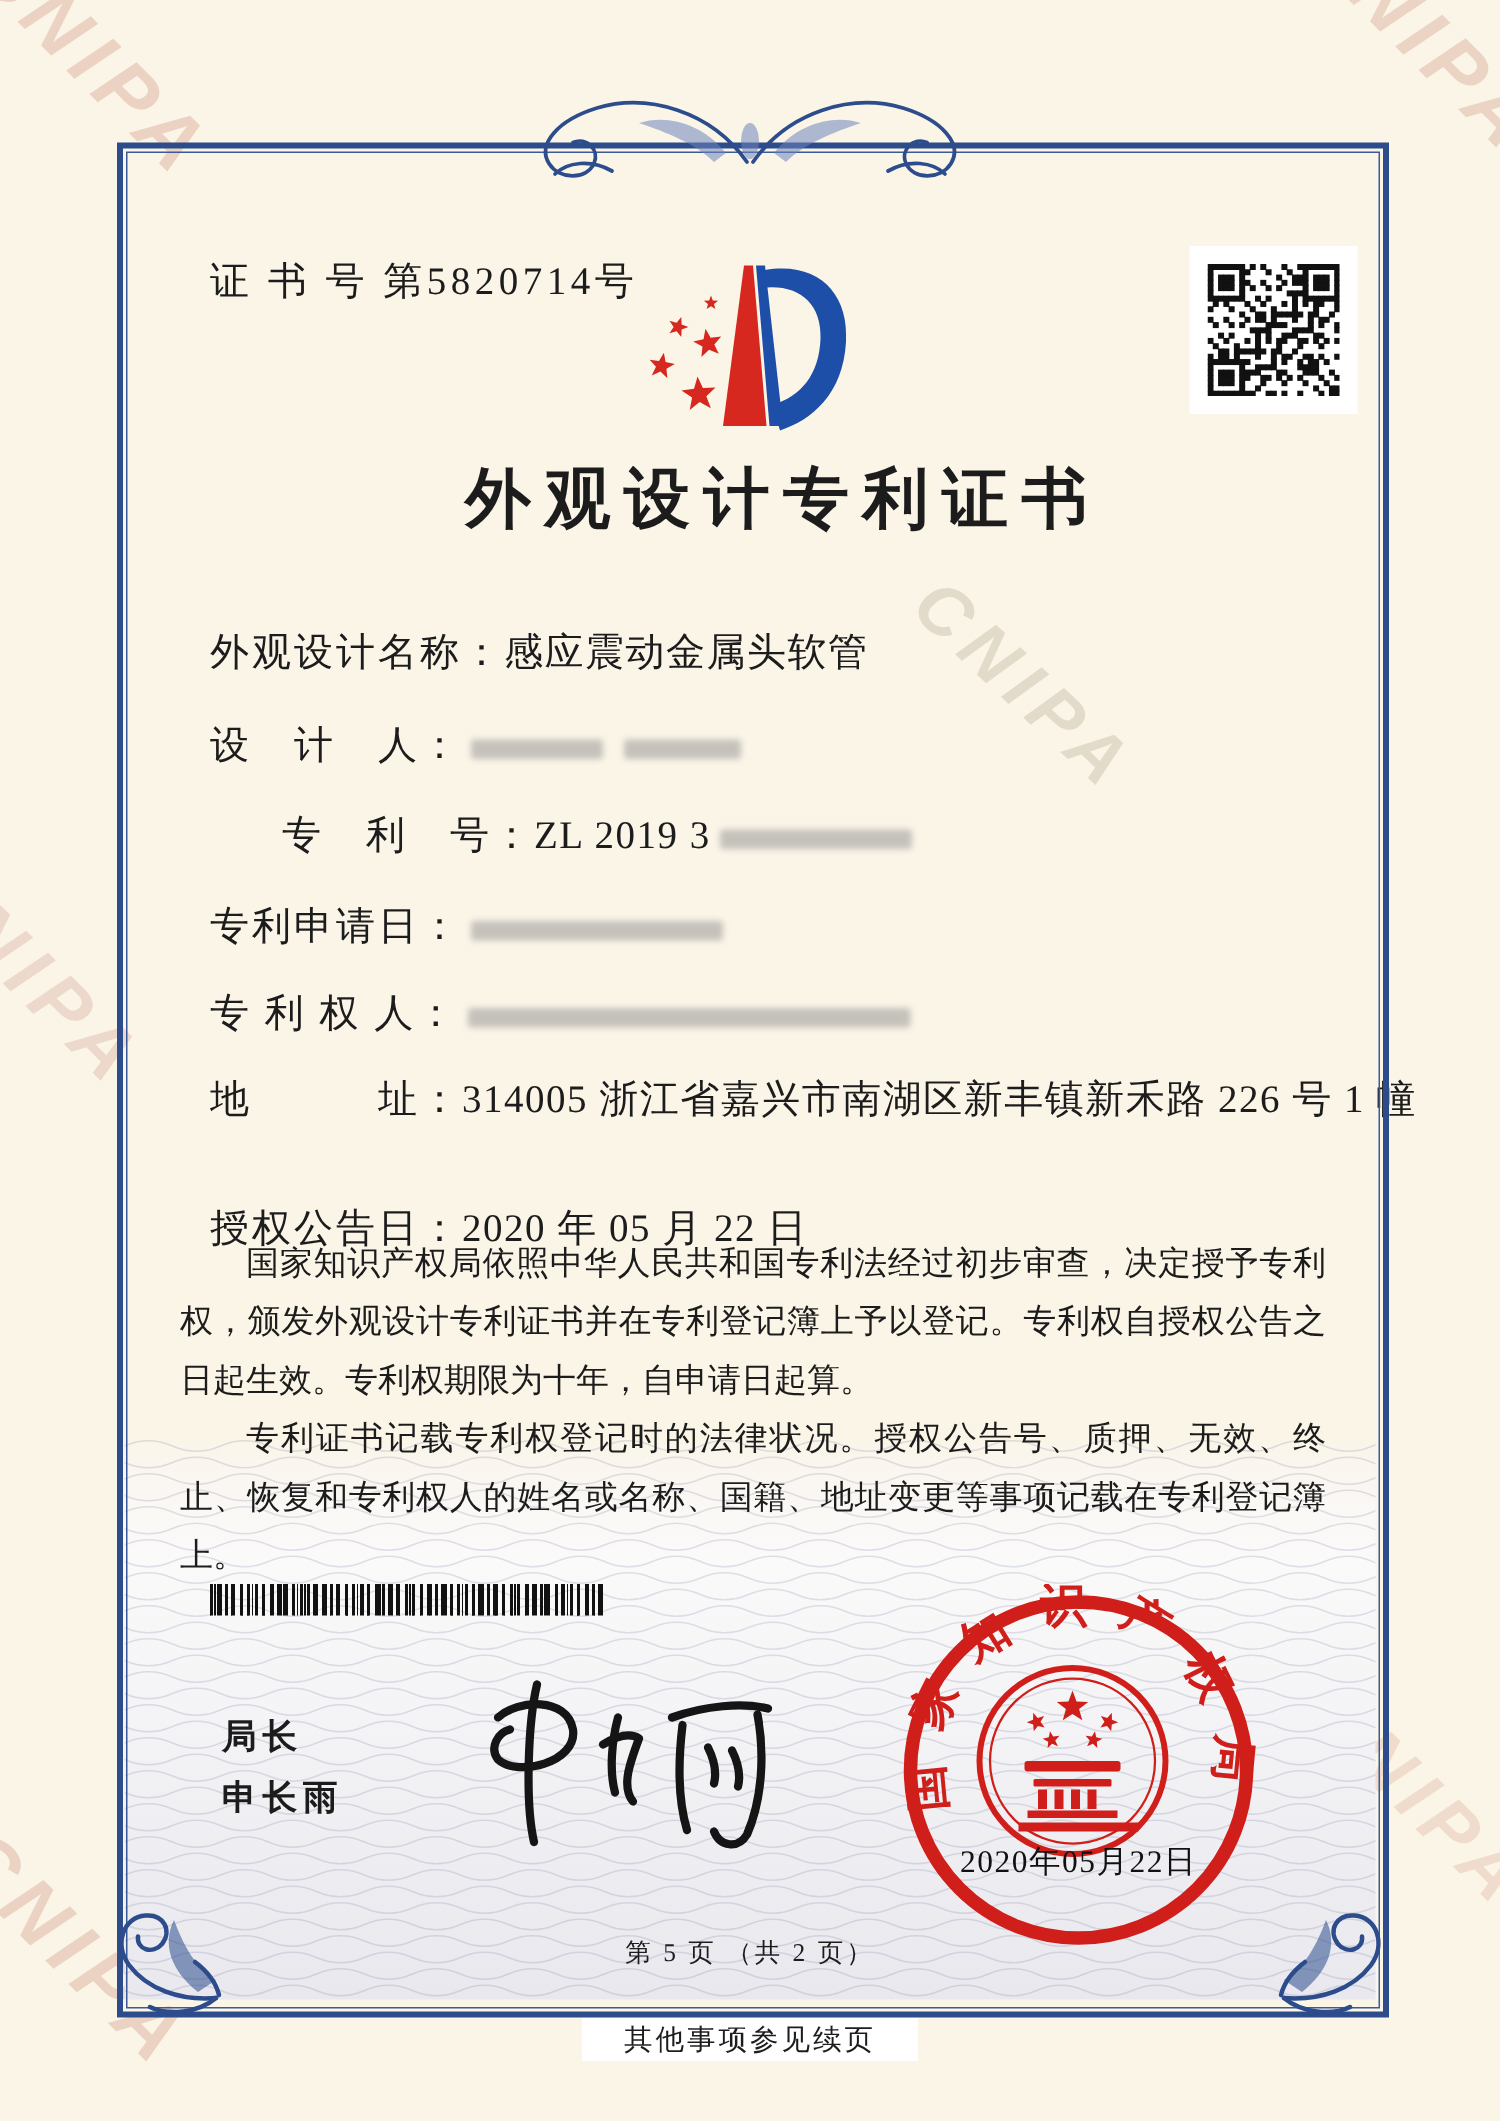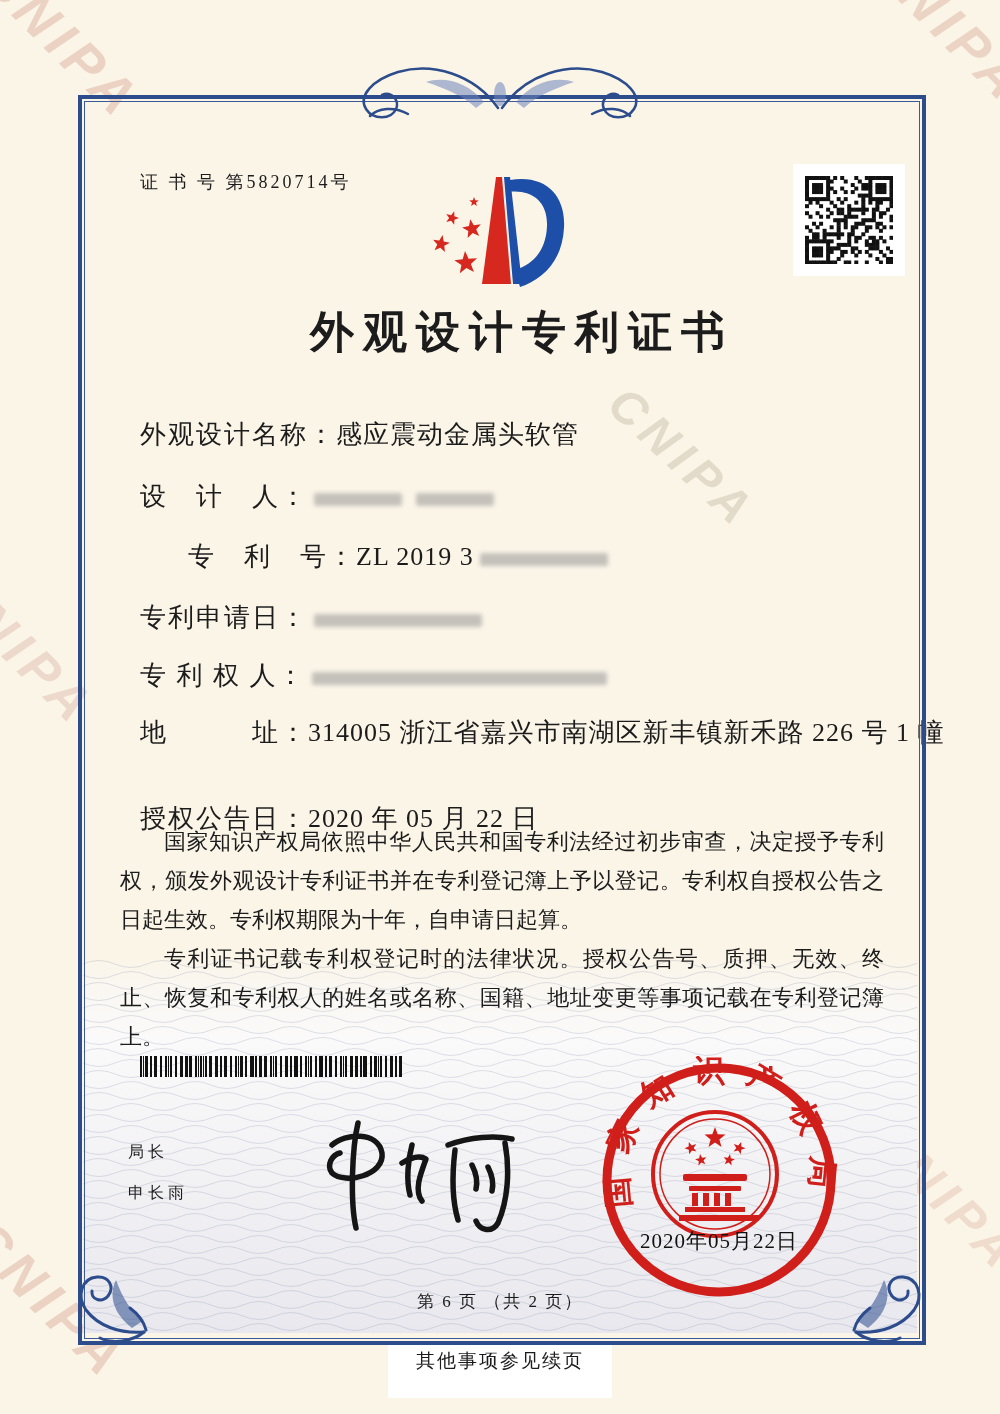--- a/index.html
+++ b/index.html
@@ -20,21 +20,21 @@
   .wm-br{left:852px;top:1168px;font-size:50px;color:rgba(213,162,143,.30);}
   
   .frame{position:absolute;left:78px;top:95px;width:840px;height:1242px;
          border:4px solid #2c4c8c;z-index:5;pointer-events:none;}
   .frame::after{content:"";position:absolute;inset:2px;border:1px solid #3a5a9b;}
   .ornament-top{position:absolute;left:330px;top:56px;z-index:6;pointer-events:none;}
   .corner{position:absolute;z-index:6;pointer-events:none;}
   .corner-bl{left:60px;top:1252px;}
   .corner-br{left:848px;top:1252px;transform:scaleX(-1);}
   
-  .cert-no{position:absolute;left:140px;top:170px;font-size:18px;letter-spacing:3px;z-index:2;}
+  .cert-no{position:absolute;left:140px;top:170px;font-size:26px;letter-spacing:3px;z-index:2;}
   .logo{position:absolute;left:425px;top:168px;z-index:2;}
   .qr-box{position:absolute;left:793px;top:164px;width:112px;height:112px;background:#fff;z-index:2;}
   .qr-box svg{position:absolute;left:12px;top:12px;}
   .doc-title{position:absolute;left:0;top:303px;width:1000px;text-align:center;
     font-size:44px;font-weight:bold;letter-spacing:9px;z-index:2;margin-left:22px;}
   
   .row{position:absolute;left:140px;font-size:26px;letter-spacing:1px;z-index:2;white-space:nowrap;}
   .row .lbl{letter-spacing:2px;}
   .r-name{top:417px;} .r-designer{top:479px;} .r-patno{top:539px;margin-left:48px;}
   .r-filing{top:600px;} .r-patentee{top:658px;} .r-address{top:715px;}
@@ -53,28 +53,28 @@
   .body-text p{margin:0;text-indent:2em;}
   
   .waves-area{position:absolute;left:83px;top:958px;width:834px;height:375px;z-index:1;
     background:linear-gradient(180deg,#fbf5e8 0%,#faf7f2 8%,#fbfafa 22%,#f1f0f3 62%,#e8e8ee 100%);}
   .waves-area svg{opacity:.6;}
   .barcode{position:absolute;left:140px;top:1056px;width:262px;height:21px;z-index:2;
     background:
       repeating-linear-gradient(90deg,#111 0 2px,rgba(0,0,0,0) 2px 5px),
       repeating-linear-gradient(90deg,#111 0 1px,rgba(0,0,0,0) 1px 7px),
       repeating-linear-gradient(90deg,rgba(0,0,0,0) 0 3px,#111 3px 4px,rgba(0,0,0,0) 4px 11px);}
-  .director{position:absolute;left:128px;z-index:2;
-    font-family:"Liberation Sans","DejaVu Sans",sans-serif;font-size:16px;letter-spacing:4px;}
+  .director{position:absolute;left:148px;z-index:2;
+    font-family:"Liberation Sans","DejaVu Sans",sans-serif;font-size:23px;letter-spacing:4px;font-weight:bold;}
   .director-title{top:1142px;} .director-name{top:1183px;}
   .signature{position:absolute;left:320px;top:1100px;z-index:2;}
   .seal{position:absolute;left:595px;top:1056px;z-index:3;}
   .page-info{position:absolute;left:0;top:1290px;width:1000px;text-align:center;
     font-size:17px;letter-spacing:2px;z-index:2;}
-  .footer-label{position:absolute;left:388px;top:1342px;width:224px;height:56px;z-index:2;
+  .footer-label{position:absolute;left:388px;top:1342px;width:224px;height:32px;z-index:2;
     background:#fff;text-align:center;line-height:38px;font-size:19px;letter-spacing:2px;}
 </style>
 </head>
 <body>
 
 <div class="page">
 
   <div class="wm wm-tl">CNIPA</div>
   <div class="wm wm-tr">CNIPA</div>
   <div class="wm wm-mr">CNIPA</div>
@@ -524,16 +524,16 @@
       <rect x="97" y="137" width="6" height="13"></rect>
       <rect x="108" y="137" width="6" height="13"></rect>
       <rect x="119" y="137" width="6" height="13"></rect>
       <rect x="130" y="137" width="6" height="13"></rect>
       <rect x="90" y="151" width="60" height="5"></rect>
       <rect x="84" y="159" width="80" height="6"></rect>
     </g>
     <text x="124" y="192" text-anchor="middle" font-size="21" fill="#111" letter-spacing="1" font-family="Liberation Serif, DejaVu Serif, serif">2020年05月22日</text>
   </svg>
 
-  <div class="page-info">第 6 页 （共 2 页）</div>
+  <div class="page-info">第 5 页 （共 2 页）</div>
   <div class="footer-label">其他事项参见续页</div>
 
 </div>
 
 </body></html>

